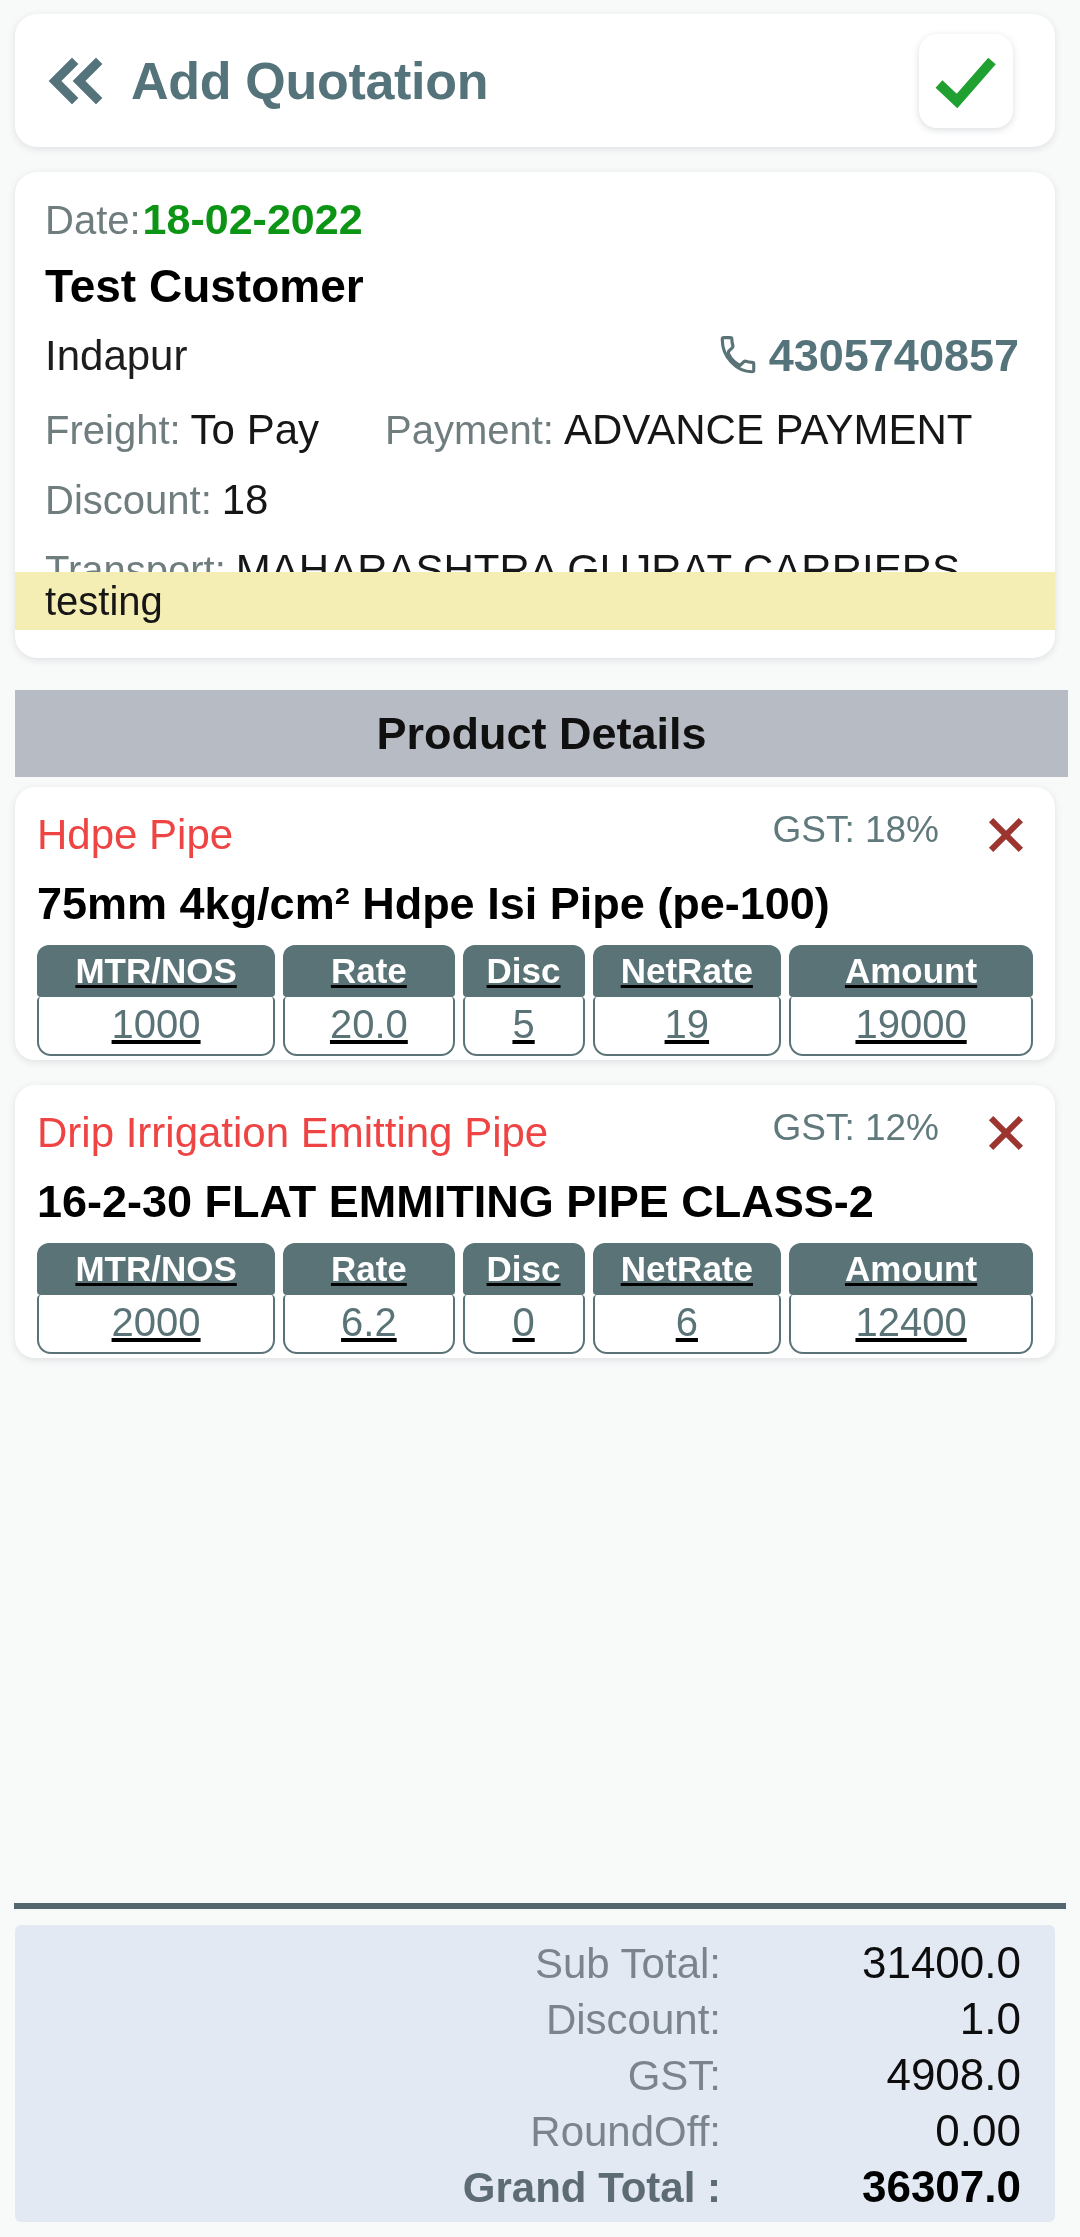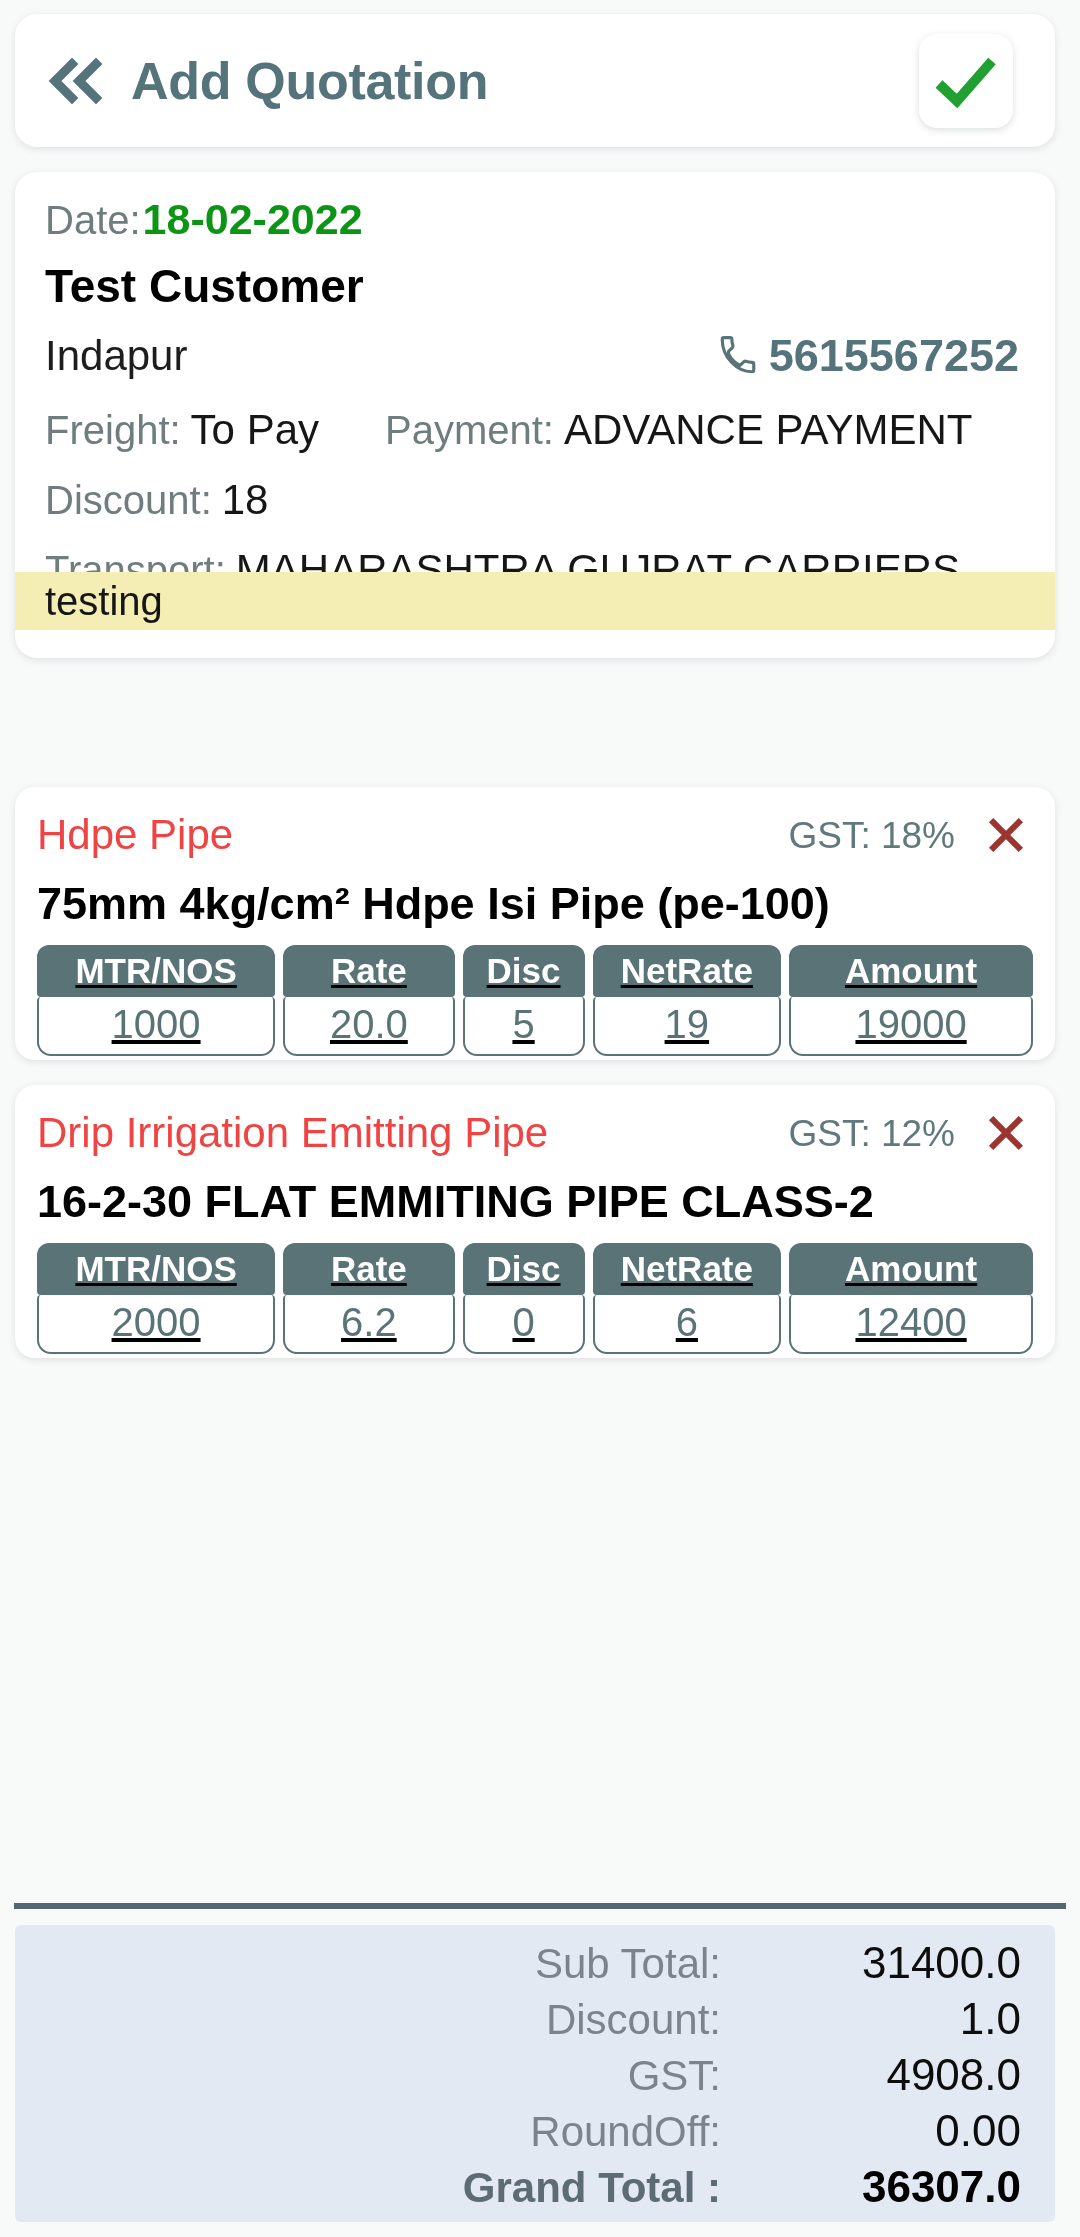--- a/index.html
+++ b/index.html
@@ -192,22 +192,22 @@
     justify-content: space-between;
     height: 52px;
   }
   .prod-cat {
     font-size: 42px;
     color: #ef4444;
     line-height: 1;
   }
   .prod-right {
     display: flex;
-    align-items: center;
-    gap: 30px;
+    align-items: flex-start;
+    gap: 46px;
   }
   .prod-gst {
     font-size: 37px;
     color: #60797c;
     line-height: 1;
   }
   .del-x { display: block; padding-right: 6px; }
 
   .prod-name {
     font-size: 45px;
@@ -327,21 +327,21 @@
       </div>
 
       <div class="cust-name">Test Customer</div>
 
       <div class="addr-row">
         <span class="addr">Indapur</span>
         <span class="phone-wrap">
           <svg width="42" height="42" viewBox="0 0 24 24">
             <path d="M6.6 10.8c1.4 2.8 3.8 5.2 6.6 6.6l2.2-2.2c.3-.3.7-.4 1-.2 1.1.4 2.3.6 3.6.6.6 0 1 .4 1 1V20c0 .6-.4 1-1 1C11.3 21 3 12.7 3 2.5c0-.6.4-1 1-1h3.5c.6 0 1 .4 1 1 0 1.2.2 2.4.6 3.6.1.3 0 .7-.2 1l-2.3 2.2z" fill="none" stroke="#5a7377" stroke-width="1.8" stroke-linejoin="round"></path>
           </svg>
-          <span class="phone-num">5615567252</span>
+          <span class="phone-num">4305740857</span>
         </span>
       </div>
 
       <div class="fr-row">
         <span class="lbl">Freight:</span>
         <span class="fr-val">To Pay</span>
         <span class="lbl pay-label">Payment:</span>
         <span class="fr-val">ADVANCE PAYMENT</span>
       </div>
 
@@ -354,20 +354,23 @@
         <span class="lbl">Transport:</span>
         <span class="fr-val">MAHARASHTRA GUJRAT CARRIERS</span>
       </div>
     </div>
 
     <div class="note-strip">
       <span class="note-text">testing</span>
     </div>
   </div>
 
+  <div class="pd-bar">
+    <span class="pd-bar-text">Product Details</span>
+  </div>
 
   <div class="prod-card" id="prod-0">
     <div class="prod-head">
       <span class="prod-cat">Hdpe Pipe</span>
       <span class="prod-right">
         <span class="prod-gst">GST: 18%</span>
         <svg class="del-x" width="48" height="48" viewBox="0 0 48 48">
           <line x1="7" y1="7" x2="41" y2="41" stroke="#9c3430" stroke-width="7" stroke-linecap="butt"></line>
           <line x1="41" y1="7" x2="7" y2="41" stroke="#9c3430" stroke-width="7" stroke-linecap="butt"></line>
         </svg>

